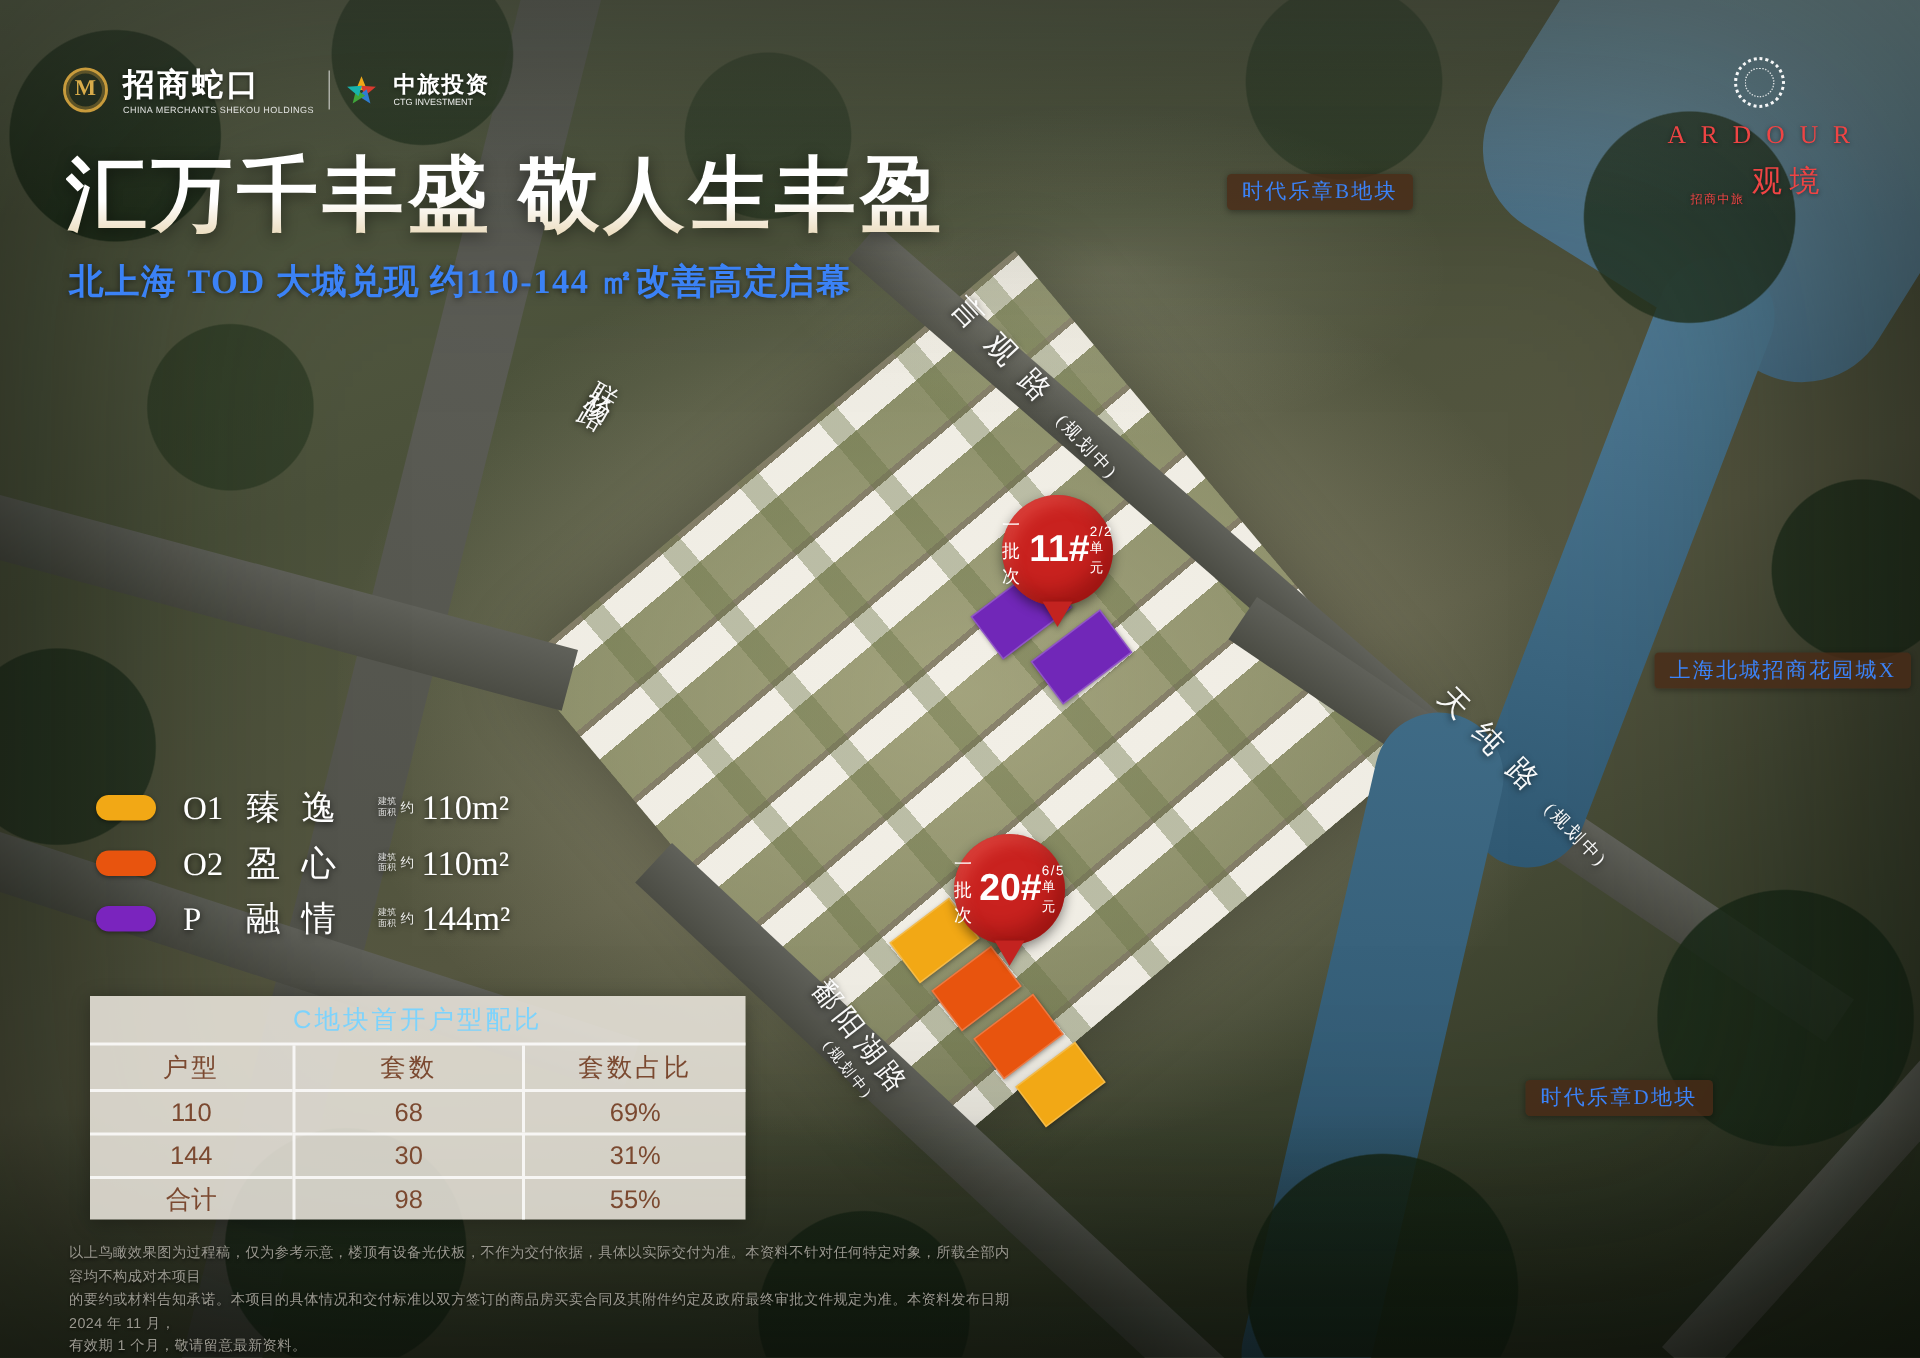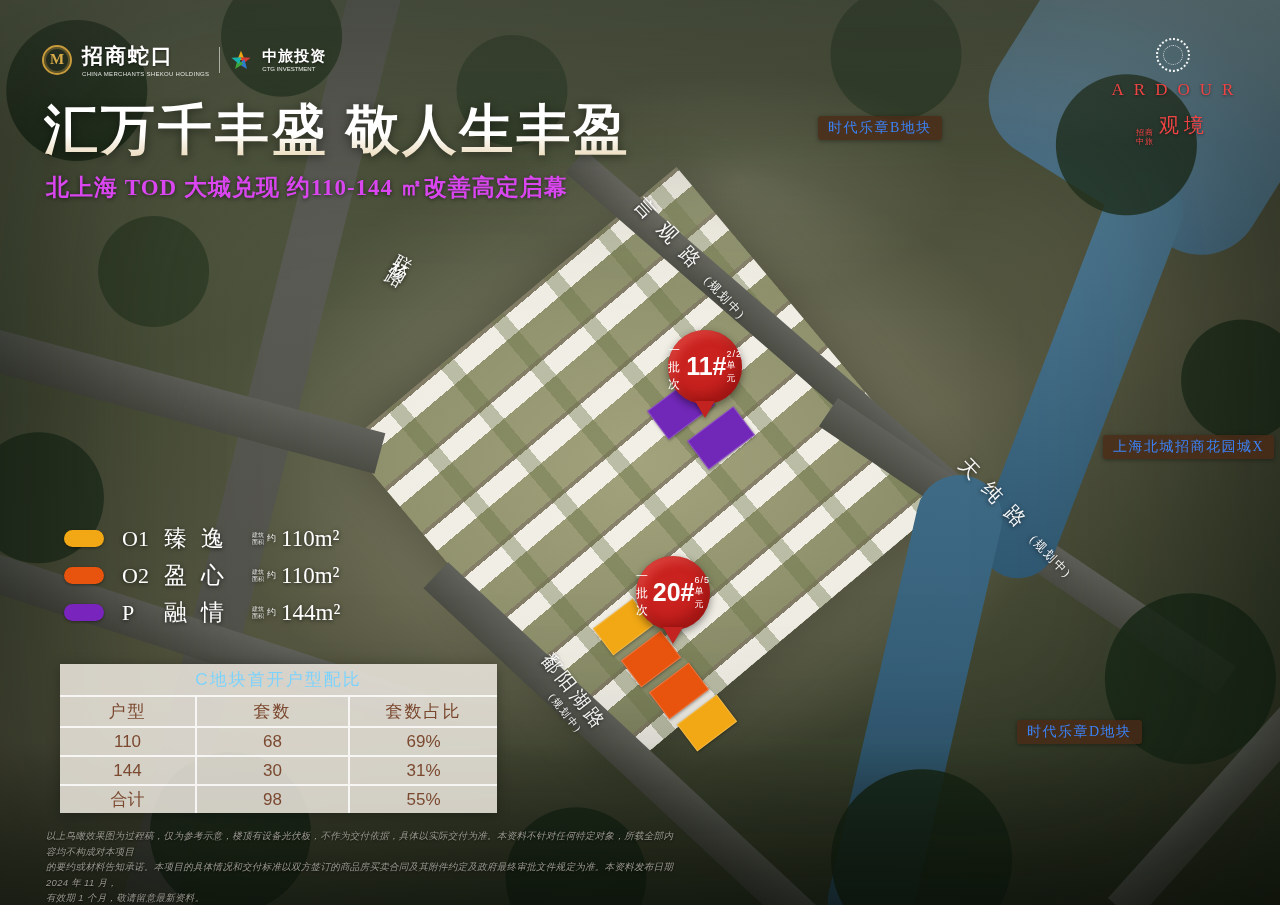--- a/index.html
+++ b/index.html
@@ -60,31 +60,31 @@
   .brand-divider{width:1px;height:26px;background:rgba(255,255,255,0.55);}
   .ctg-name{font-weight:bold;font-size:15px;letter-spacing:1px;text-shadow:0 1px 3px rgba(0,0,0,0.5);}
   .ctg-sub{font-size:6px;color:rgba(255,255,255,0.9);}
 
   .headline{position:absolute;left:44px;top:94px;
     font:bold 54px "Liberation Serif","DejaVu Serif",serif;letter-spacing:3px;
     background:linear-gradient(180deg,#ffffff 55%,#e9d8b6 90%);
     -webkit-background-clip:text;background-clip:text;color:transparent;-webkit-text-fill-color:transparent;
     filter:drop-shadow(0 2px 5px rgba(0,0,0,0.45));}
   .subheadline{position:absolute;left:46px;top:172px;font:bold 23px "Liberation Serif",serif;
-    color:#d946ef;letter-spacing:1px;text-shadow:0 1px 4px rgba(0,0,0,0.55);}
+    color:#3b82f6;letter-spacing:1px;text-shadow:0 1px 4px rgba(0,0,0,0.55);}
 
   .ardour{position:absolute;left:1080px;top:38px;width:185px;text-align:center;color:#ef4444;
     text-shadow:0 1px 3px rgba(0,0,0,0.5);}
   .ardour-emblem{margin:0 auto;width:34px;height:34px;border-radius:50%;
     border:2px dotted rgba(255,255,255,0.95);position:relative;box-sizing:border-box;}
   .ardour-emblem::after{content:"";position:absolute;inset:5px;border-radius:50%;
     border:1px dotted rgba(255,255,255,0.8);}
   .ardour-name{margin-top:8px;font:17px "Liberation Serif",serif;letter-spacing:10px;padding-left:10px;}
   .ardour-cn{margin-top:4px;display:flex;align-items:center;justify-content:center;gap:5px;}
-  .ardour-cn-small{display:flex;flex-direction:column;font-size:8px;line-height:9px;letter-spacing:1px;margin-top:24px;}
+  .ardour-cn-small{display:flex;flex-direction:row;font-size:8px;line-height:9px;letter-spacing:1px;margin-top:24px;}
   .ardour-cn-big{font:20px "Liberation Serif",serif;letter-spacing:5px;}
 
   
   .road-label{position:absolute;transform-origin:0 0;color:rgba(255,255,255,0.96);
     font-family:"Liberation Serif",serif;text-shadow:0 1px 4px rgba(0,0,0,0.7);white-space:nowrap;}
   .rl-main{font-size:20px;letter-spacing:13px;}
   .rl-status{font-size:12px;letter-spacing:2px;}
   .road-label.rl-yanguan{left:648px;top:192px;transform:rotate(47deg);}
   .road-label.rl-lianyang{left:404px;top:238px;transform:rotate(30deg);writing-mode:vertical-rl;}
   .rl-lianyang .rl-main{letter-spacing:8px;font-size:18px;}
@@ -136,21 +136,21 @@
   .t-title{height:31px;display:flex;align-items:center;justify-content:center;
     font-size:17px;color:#7dd3fc;letter-spacing:2px;border-bottom:2px solid rgba(255,255,255,0.8);}
   .t-grid{display:grid;grid-template-columns:135px 153px 149px;}
   .t-cell{height:29px;display:flex;align-items:center;justify-content:center;
     font-size:17px;color:#7b4930;box-sizing:border-box;}
   .t-cell:not(:nth-child(-n+3)){border-top:2px solid rgba(255,255,255,0.8);}
   .t-cell:nth-child(3n+2),.t-cell:nth-child(3n){border-left:2px solid rgba(255,255,255,0.8);}
   .t-head{letter-spacing:2px;}
 
   .disclaimer{position:absolute;left:46px;top:828px;width:630px;font-size:9.5px;line-height:15.5px;
-    color:#9a988f;text-shadow:0 1px 2px rgba(0,0,0,0.6);letter-spacing:0.3px;font-style:italic;}
+    color:#9a988f;text-shadow:0 1px 2px rgba(0,0,0,0.6);letter-spacing:0.3px;}
 </style>
 </head>
 <body>
 
 <div class="poster">
 
   <div class="scene">
     <div class="site"></div>
     <div class="road road-left-main"></div>
     <div class="road road-cross-a"></div>

